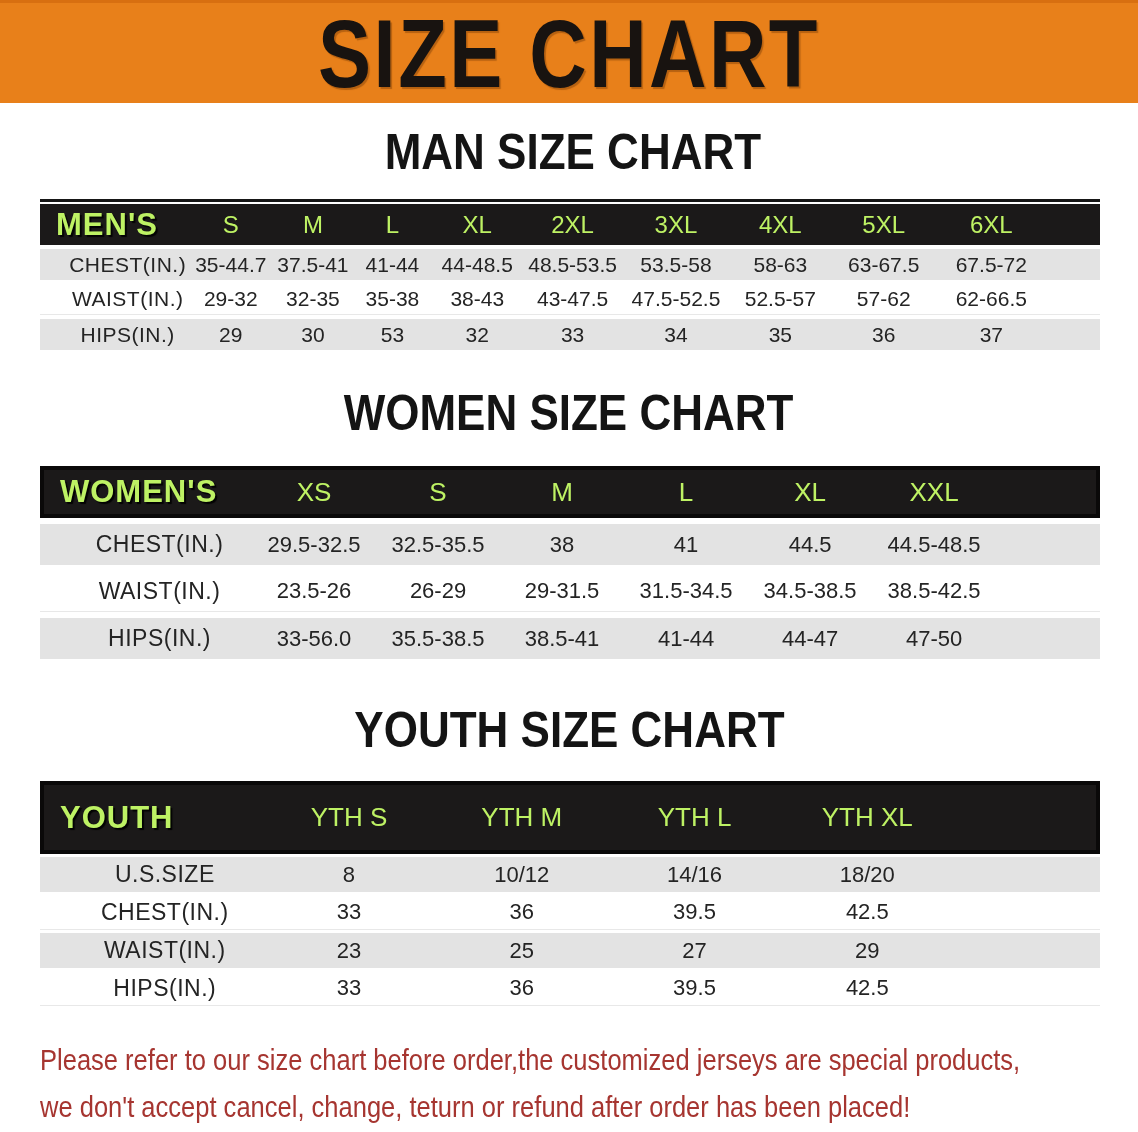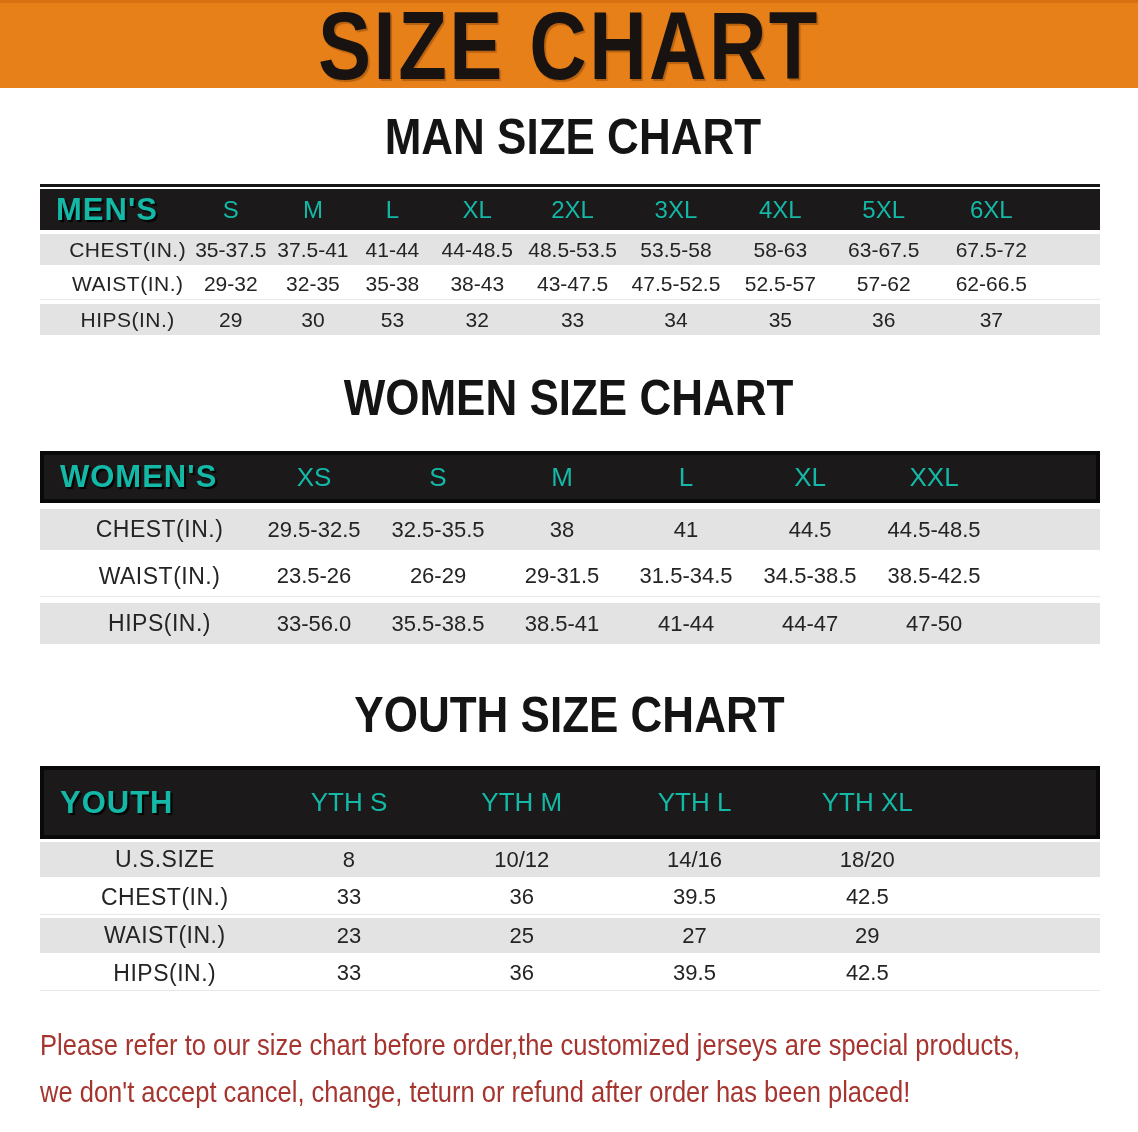--- a/index.html
+++ b/index.html
@@ -5,21 +5,21 @@
   * { box-sizing: border-box; }
   html, body { margin: 0; padding: 0; }
   body {
     width: 1138px; height: 1132px; overflow: hidden;
     background: #ffffff;
     font-family: "Liberation Sans", sans-serif;
   }
 
   
   .banner {
-    width: 100%; height: 88px;
+    width: 100%; height: 103px;
     background: #E8801A;
     display: flex; align-items: center; justify-content: center;
     border-top: 3px solid #d86f10;
   }
   .banner-title {
     font-size: 97px; font-weight: bold; line-height: 1;
     color: #181310; letter-spacing: 3px;
     transform: scaleX(0.82); transform-origin: center;
     text-shadow: 2px 2px 1px rgba(90,40,0,0.35);
     white-space: nowrap;
@@ -42,21 +42,21 @@
 
   .table-wrap table {
     width: 100%; table-layout: fixed;
     border-collapse: separate; border-spacing: 0 4px;
     margin-top: -4px;
   }
   .table-wrap.women table { border-spacing: 0 6px; margin-top: -6px; }
   .table-wrap.youth table { border-spacing: 0 3px; margin-top: -3px; }
 
   th.bar {
-    background: #1B1919; color: #14b8a6; font-weight: normal;
+    background: #1B1919; color: #bef264; font-weight: normal;
     text-align: center; white-space: nowrap;
   }
   .men   th.bar { height: 41px; font-size: 24px; }
   .women th.bar { height: 52px; font-size: 26px; border-top: 4px solid #0A0909; border-bottom: 4px solid #0A0909; }
   .youth th.bar { height: 73px; font-size: 26px; border-top: 4px solid #0A0909; border-bottom: 4px solid #0A0909; }
   .women th:first-child, .youth th:first-child { border-left: 4px solid #0A0909; }
   .women th:last-child,  .youth th:last-child  { border-right: 4px solid #0A0909; }
   th.bar.label {
     text-align: left; padding-left: 16px;
     font-weight: bold; font-size: 31px; letter-spacing: 1px;
@@ -116,21 +116,21 @@
             <th class="bar size">3XL</th>
             <th class="bar size">4XL</th>
             <th class="bar size">5XL</th>
             <th class="bar size">6XL</th>
             <th class="bar spacer"></th>
           </tr>
         </thead>
         <tbody>
           <tr class="gray">
             <td class="rowlabel">CHEST(IN.)</td>
-            <td class="val">35-37.5</td>
+            <td class="val">35-44.7</td>
             <td class="val">37.5-41</td>
             <td class="val">41-44</td>
             <td class="val">44-48.5</td>
             <td class="val">48.5-53.5</td>
             <td class="val">53.5-58</td>
             <td class="val">58-63</td>
             <td class="val">63-67.5</td>
             <td class="val">67.5-72</td>
             <td class="spacer"></td>
           </tr>

